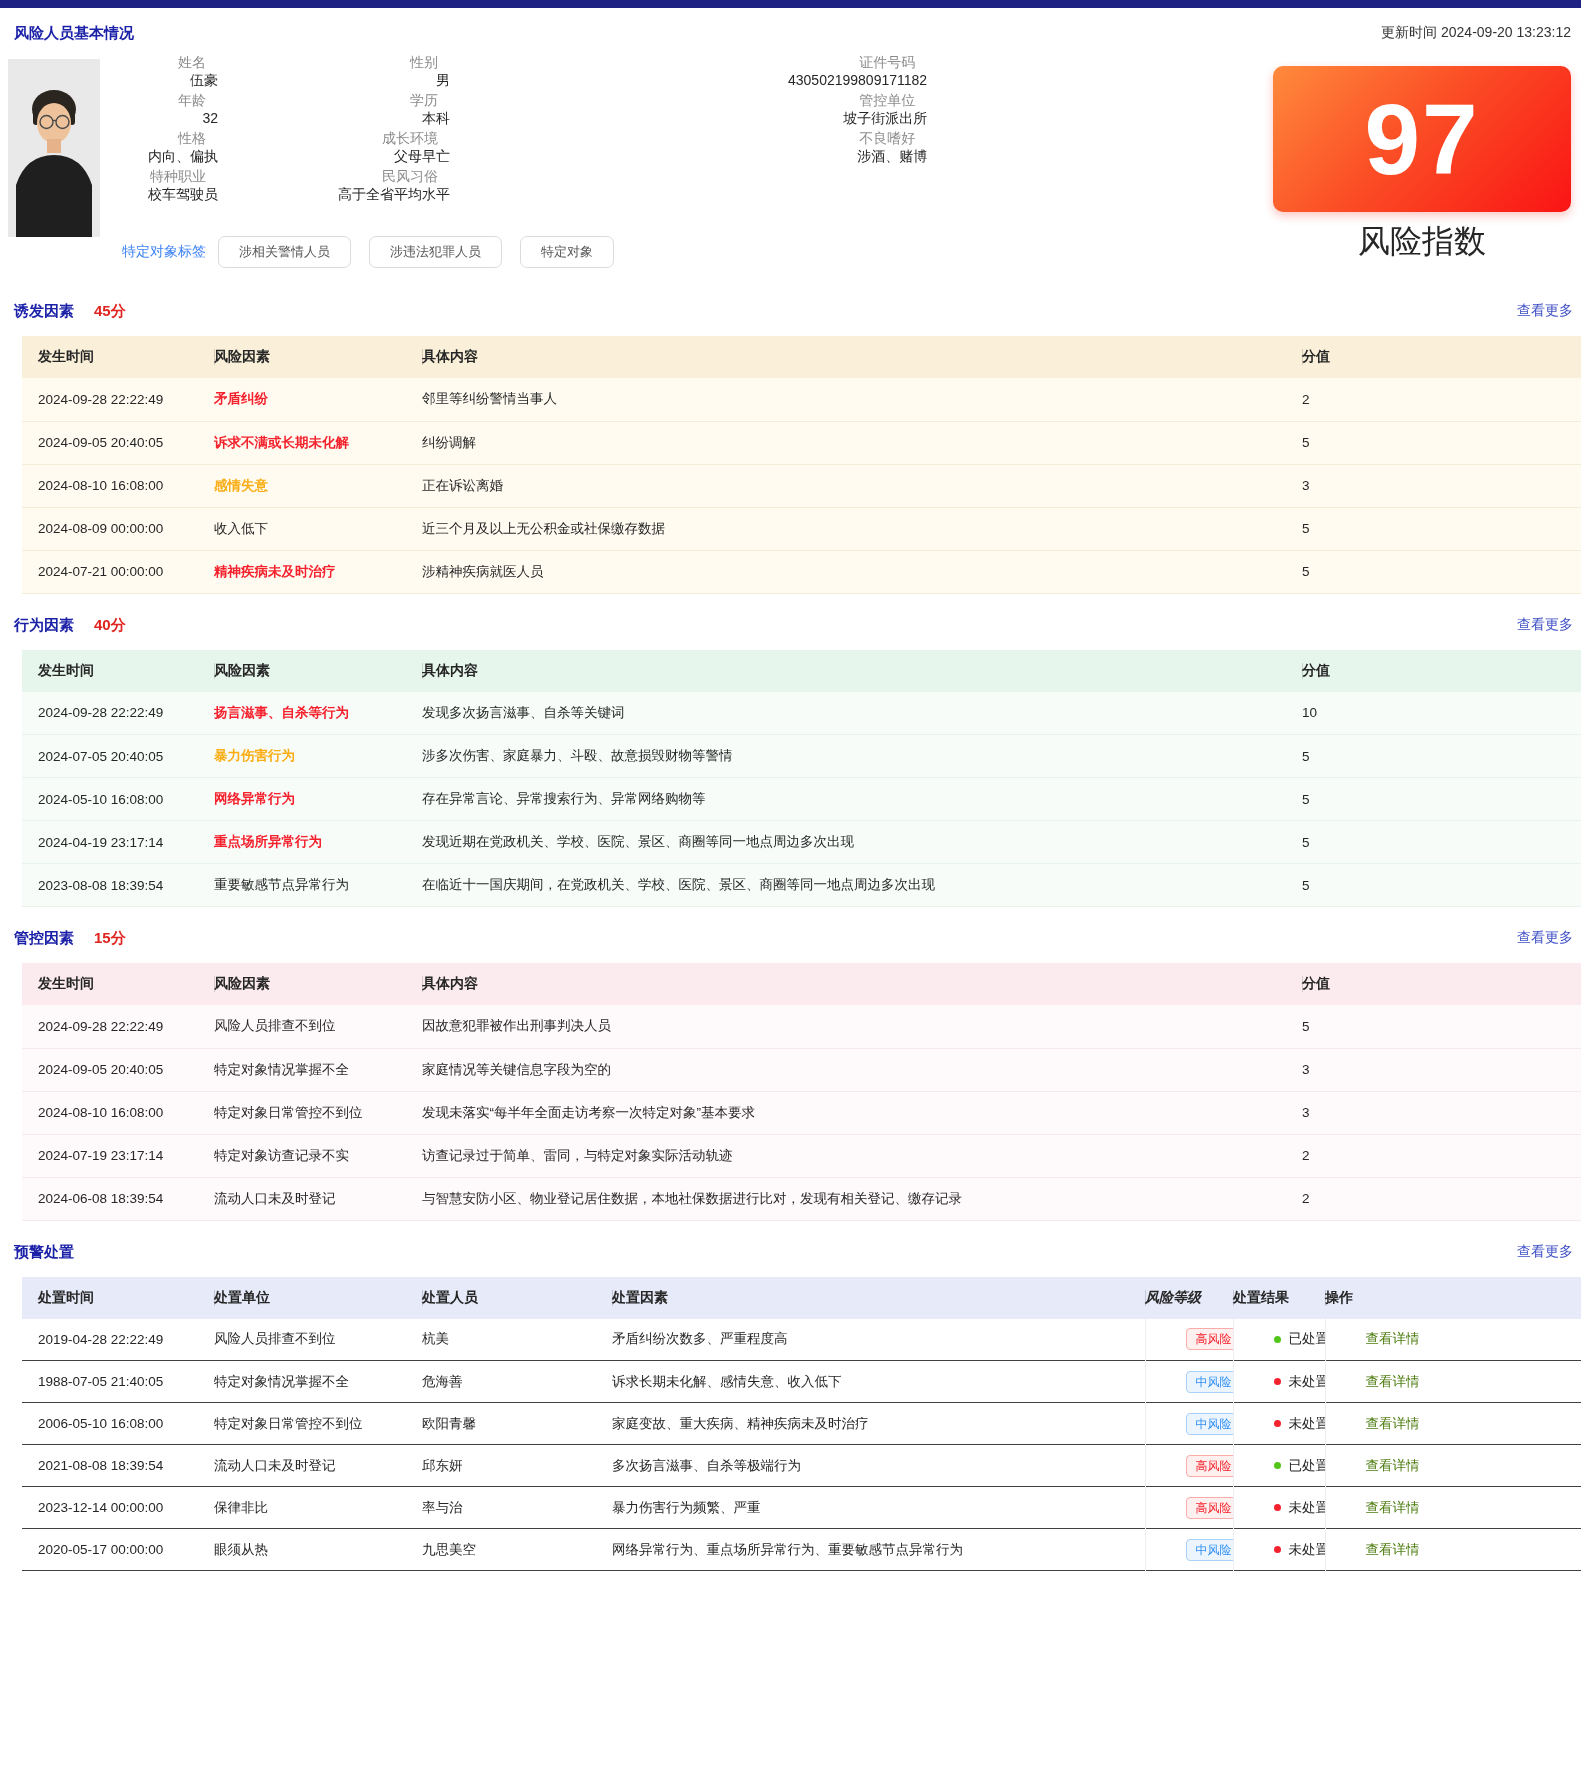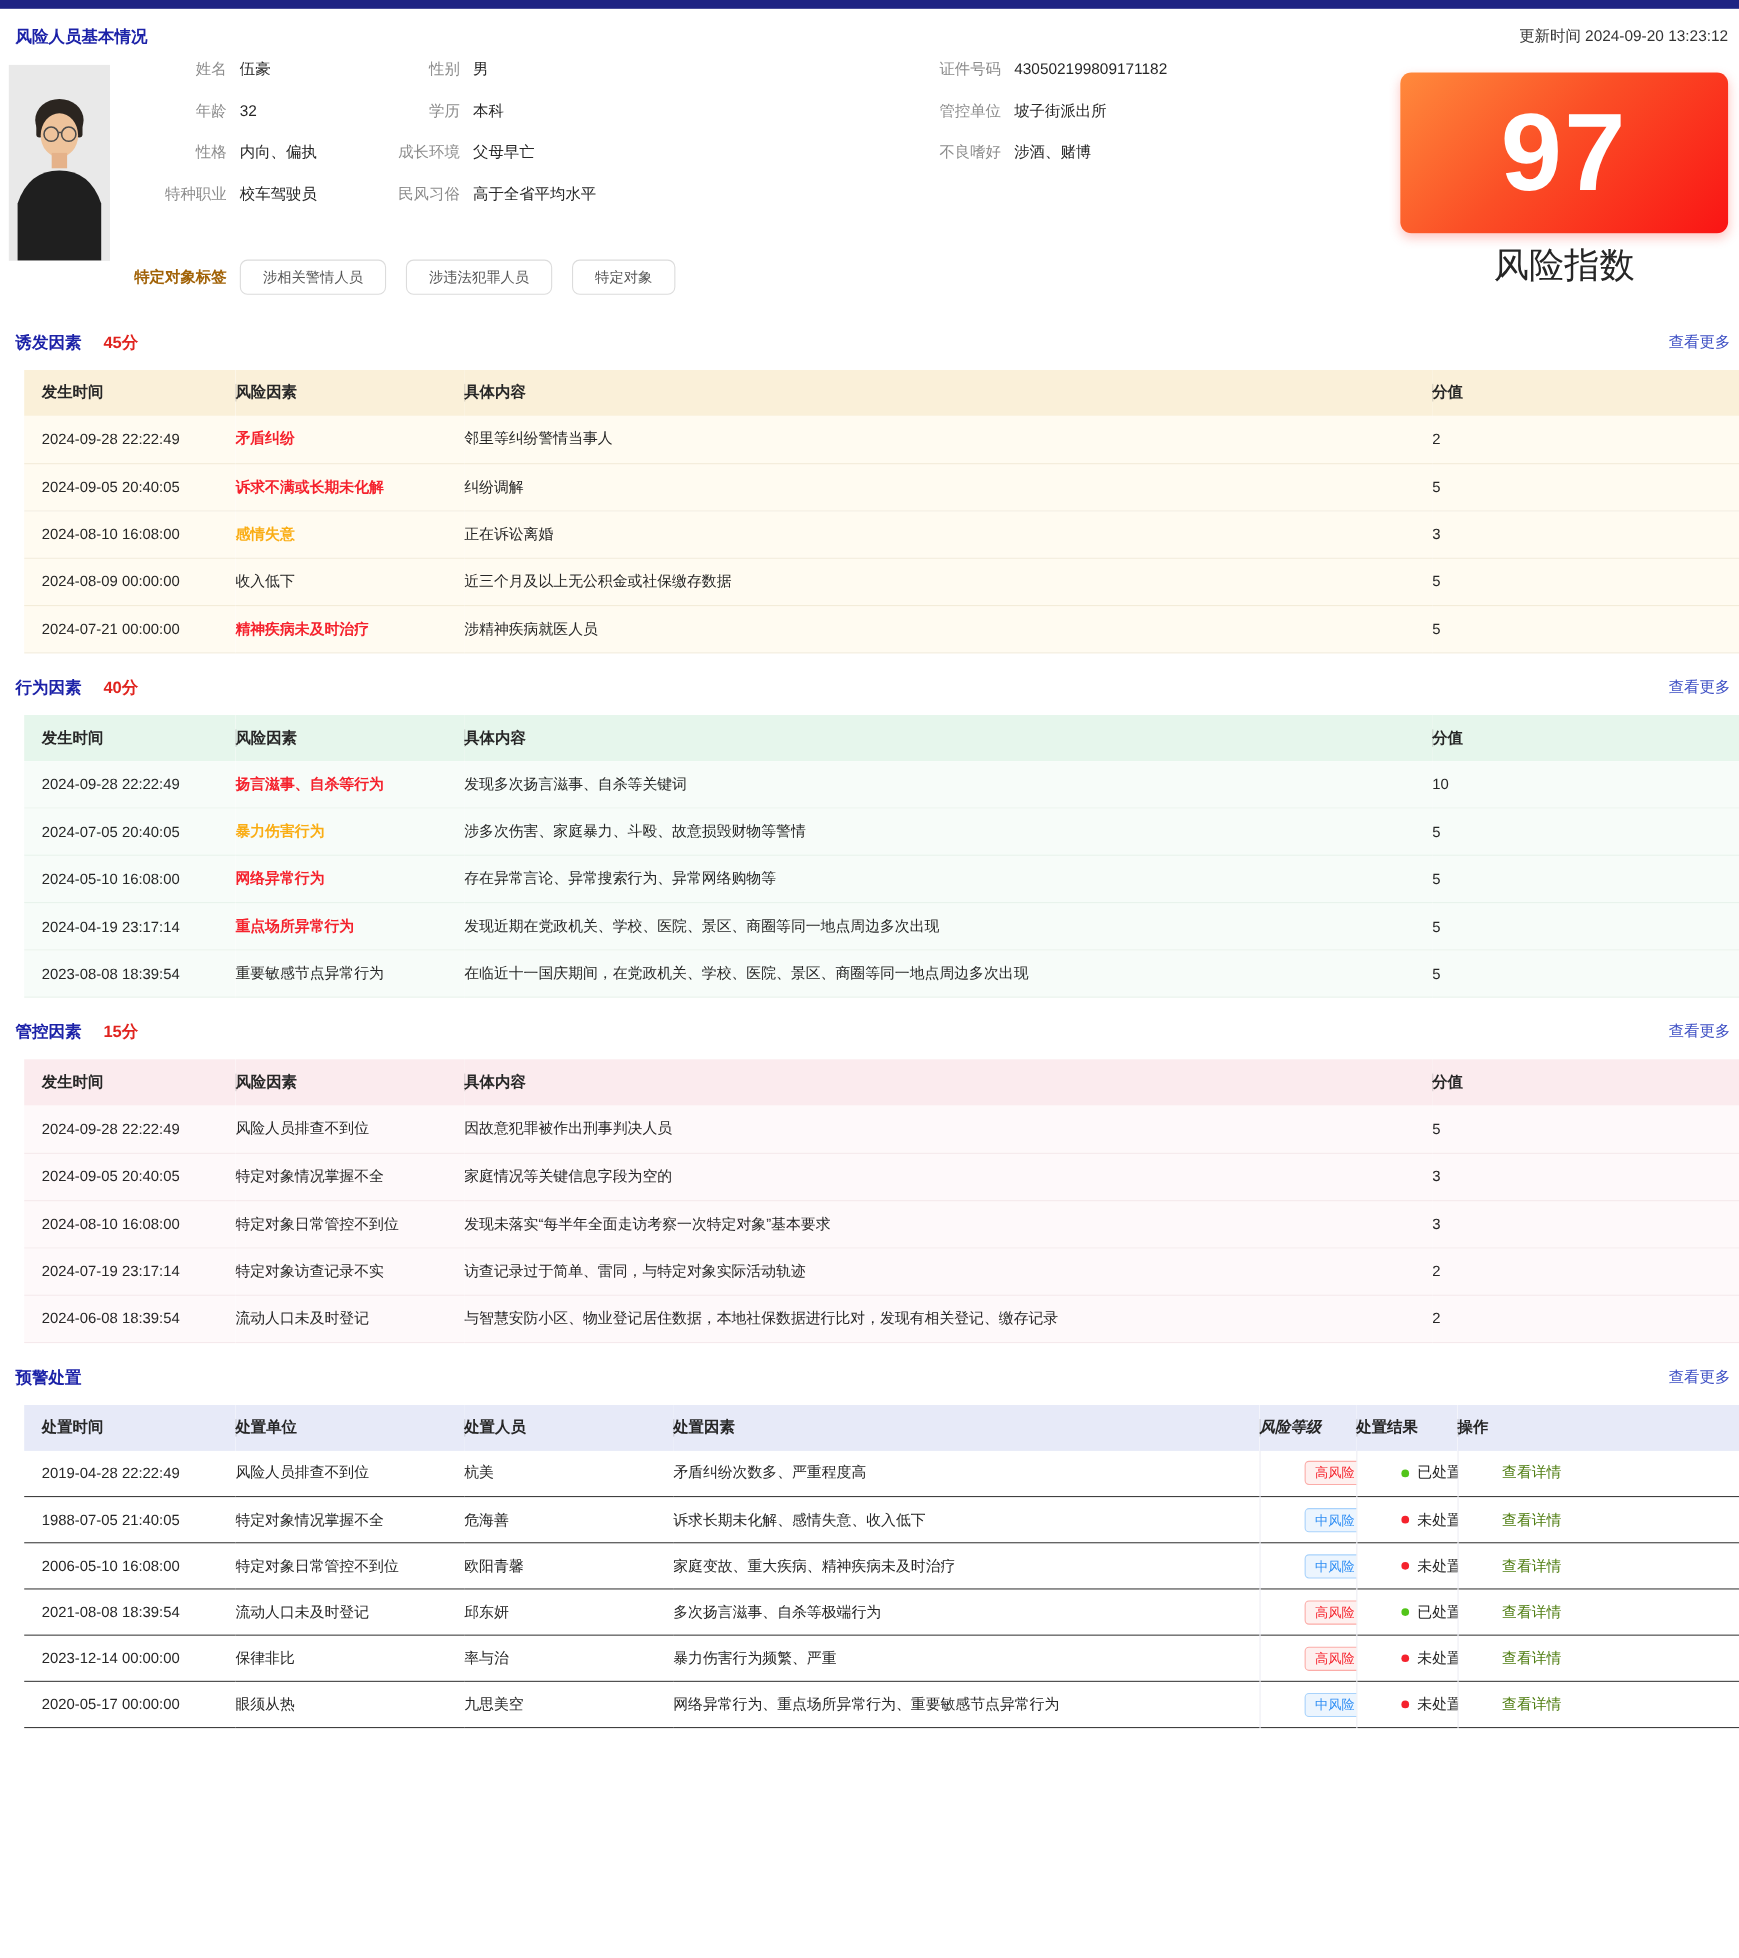--- a/index.html
+++ b/index.html
@@ -16,29 +16,29 @@
   .page-title { position:absolute; left:14px; top:16px; font-size:15px; font-weight:bold; color:#1c22a8; }
   .update-time { position:absolute; right:10px; top:16px; font-size:14px; color:#333; }
 
   .photo { position:absolute; left:8px; top:51px; width:92px; height:178px; overflow:hidden; background:#e9e9e9; }
   .photo svg { display:block; }
 
   .pf-col { position:absolute; top:46px; }
   .pf-col1 { left:122px; }
   .pf-col2 { left:338px; }
   .pf-col3 { left:788px; }
-  .field { height:38px; display:flex; align-items:flex-start; white-space:nowrap; }
+  .field { height:38px; display:flex; align-items:flex-end; white-space:nowrap;flex-direction:column; }
   .f-label { color:#8c8c8c; text-align:right; flex:0 0 auto; margin-right:12px; }
   .pf-col1 .f-label { width:84px; }
   .pf-col2 .f-label { width:80px; }
   .pf-col3 .f-label { width:122px; }
   .f-value { color:#262626; }
 
   .tags-row { position:absolute; left:122px; top:228px; display:flex; align-items:center; }
-  .tags-row .f-label { width:84px; margin-right:12px; color:#a16207; text-align:right;font-weight:bold; }
+  .tags-row .f-label { width:84px; margin-right:12px; color:#3b82f6; text-align:right; }
   .tag { display:inline-block; border:1px solid #dcdcdc; border-radius:7px; padding:6px 20px;
          font-size:13px; color:#555; background:#fff; margin-right:18px; cursor:default; }
 
   .risk-card { position:absolute; right:10px; top:58px; width:298px; height:146px; border-radius:10px;
     background:linear-gradient(135deg,#ff8a3c 0%,#fb4f26 45%,#fa1414 100%);
     display:flex; align-items:center; justify-content:center;
     box-shadow:0 4px 10px rgba(250,30,20,.25); }
   .risk-num { color:#fff; font-size:100px; font-weight:bold; line-height:1; letter-spacing:2px; }
   .risk-label { position:absolute; right:10px; top:212px; width:298px; text-align:center;
     font-size:32px; color:#262626; }

